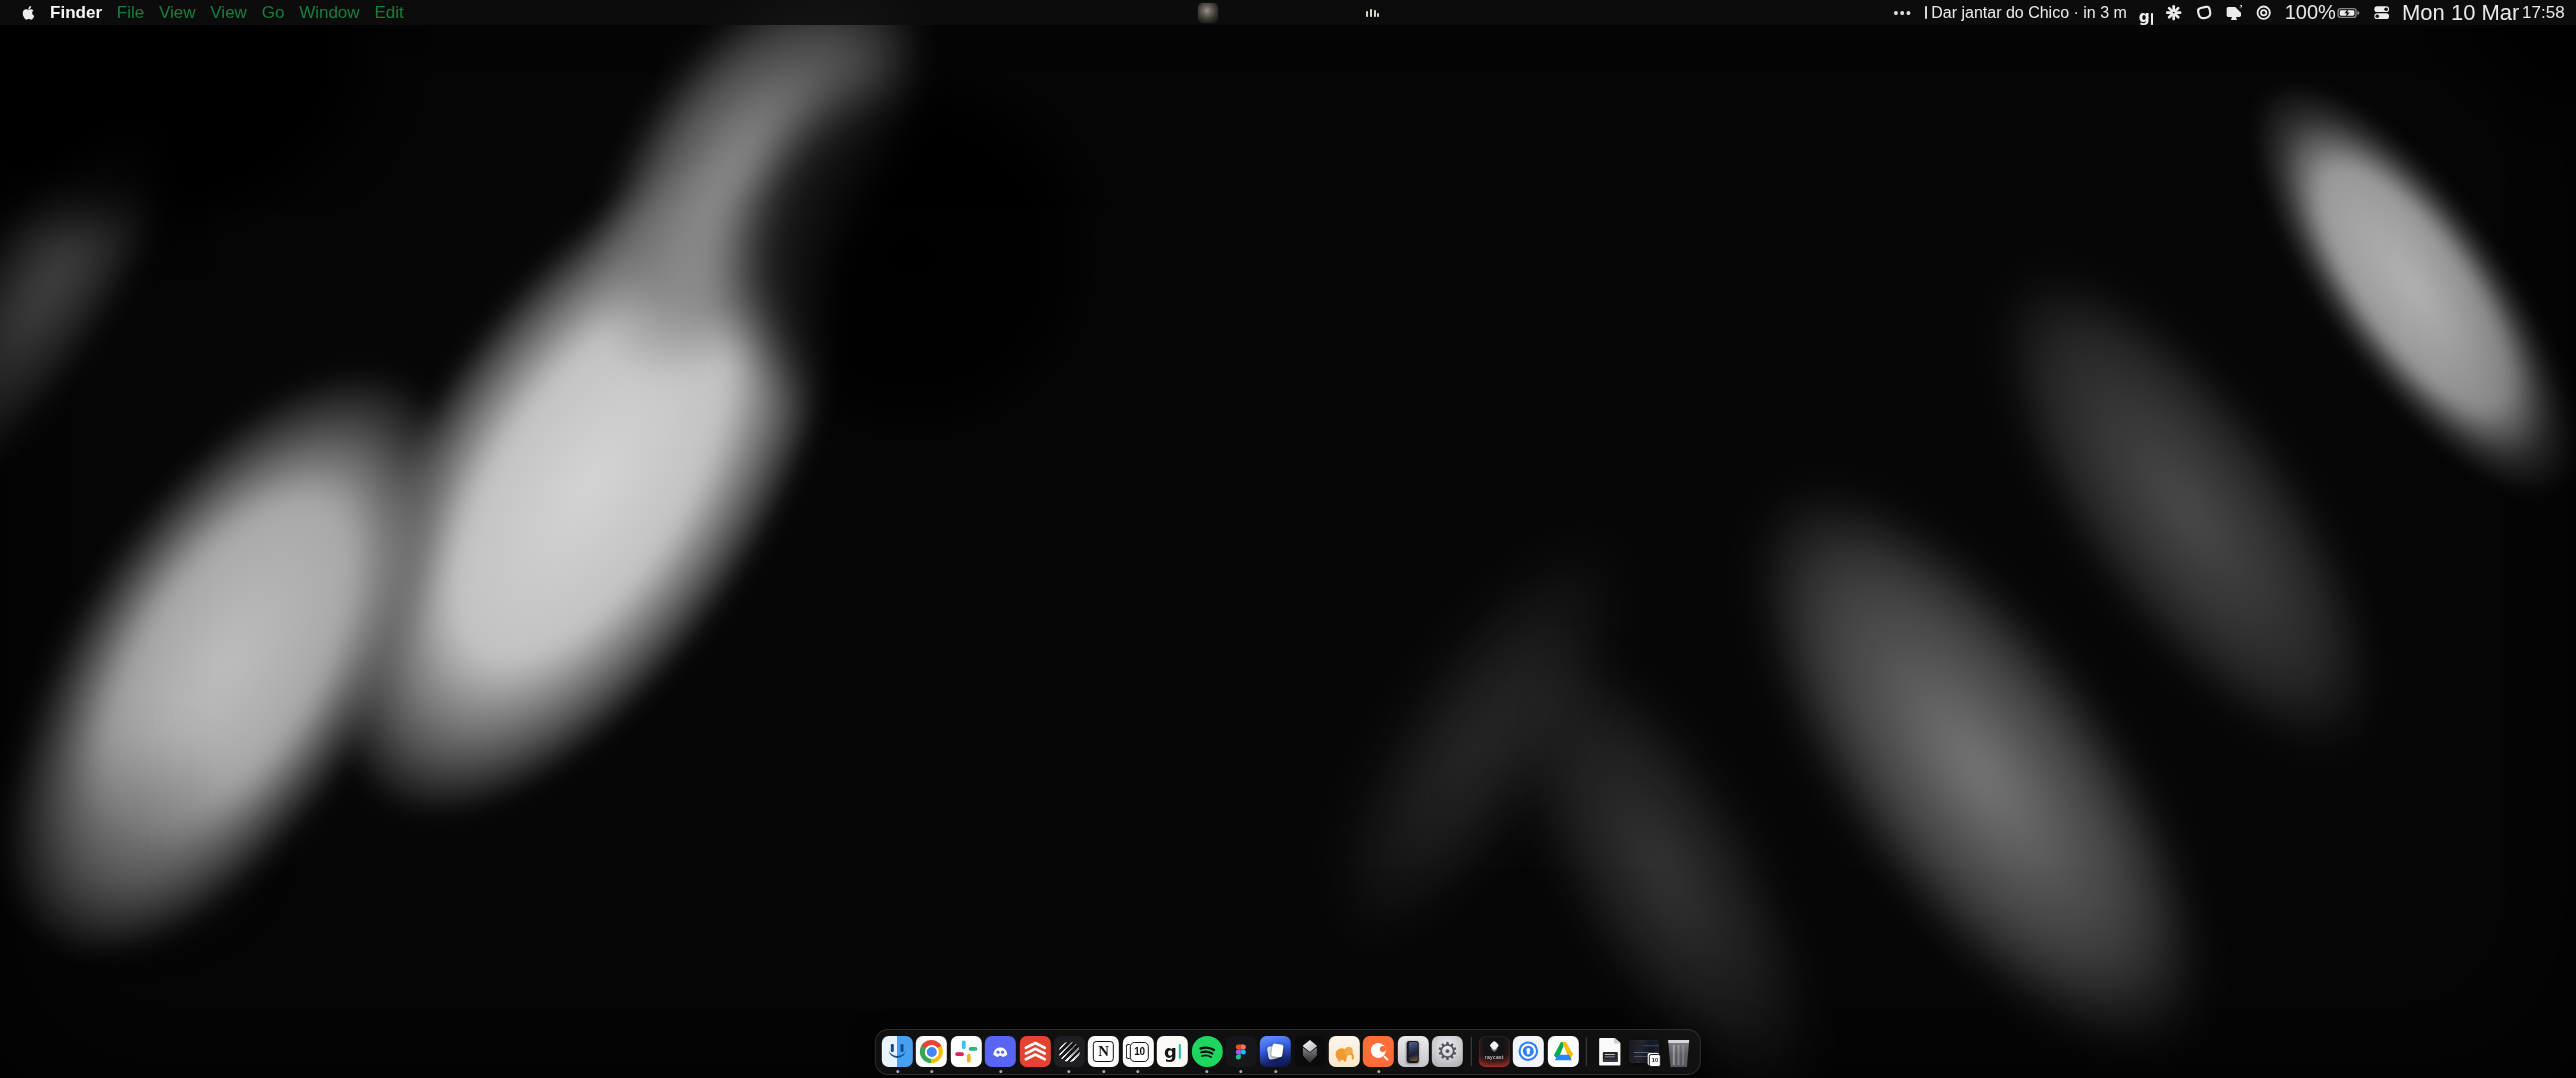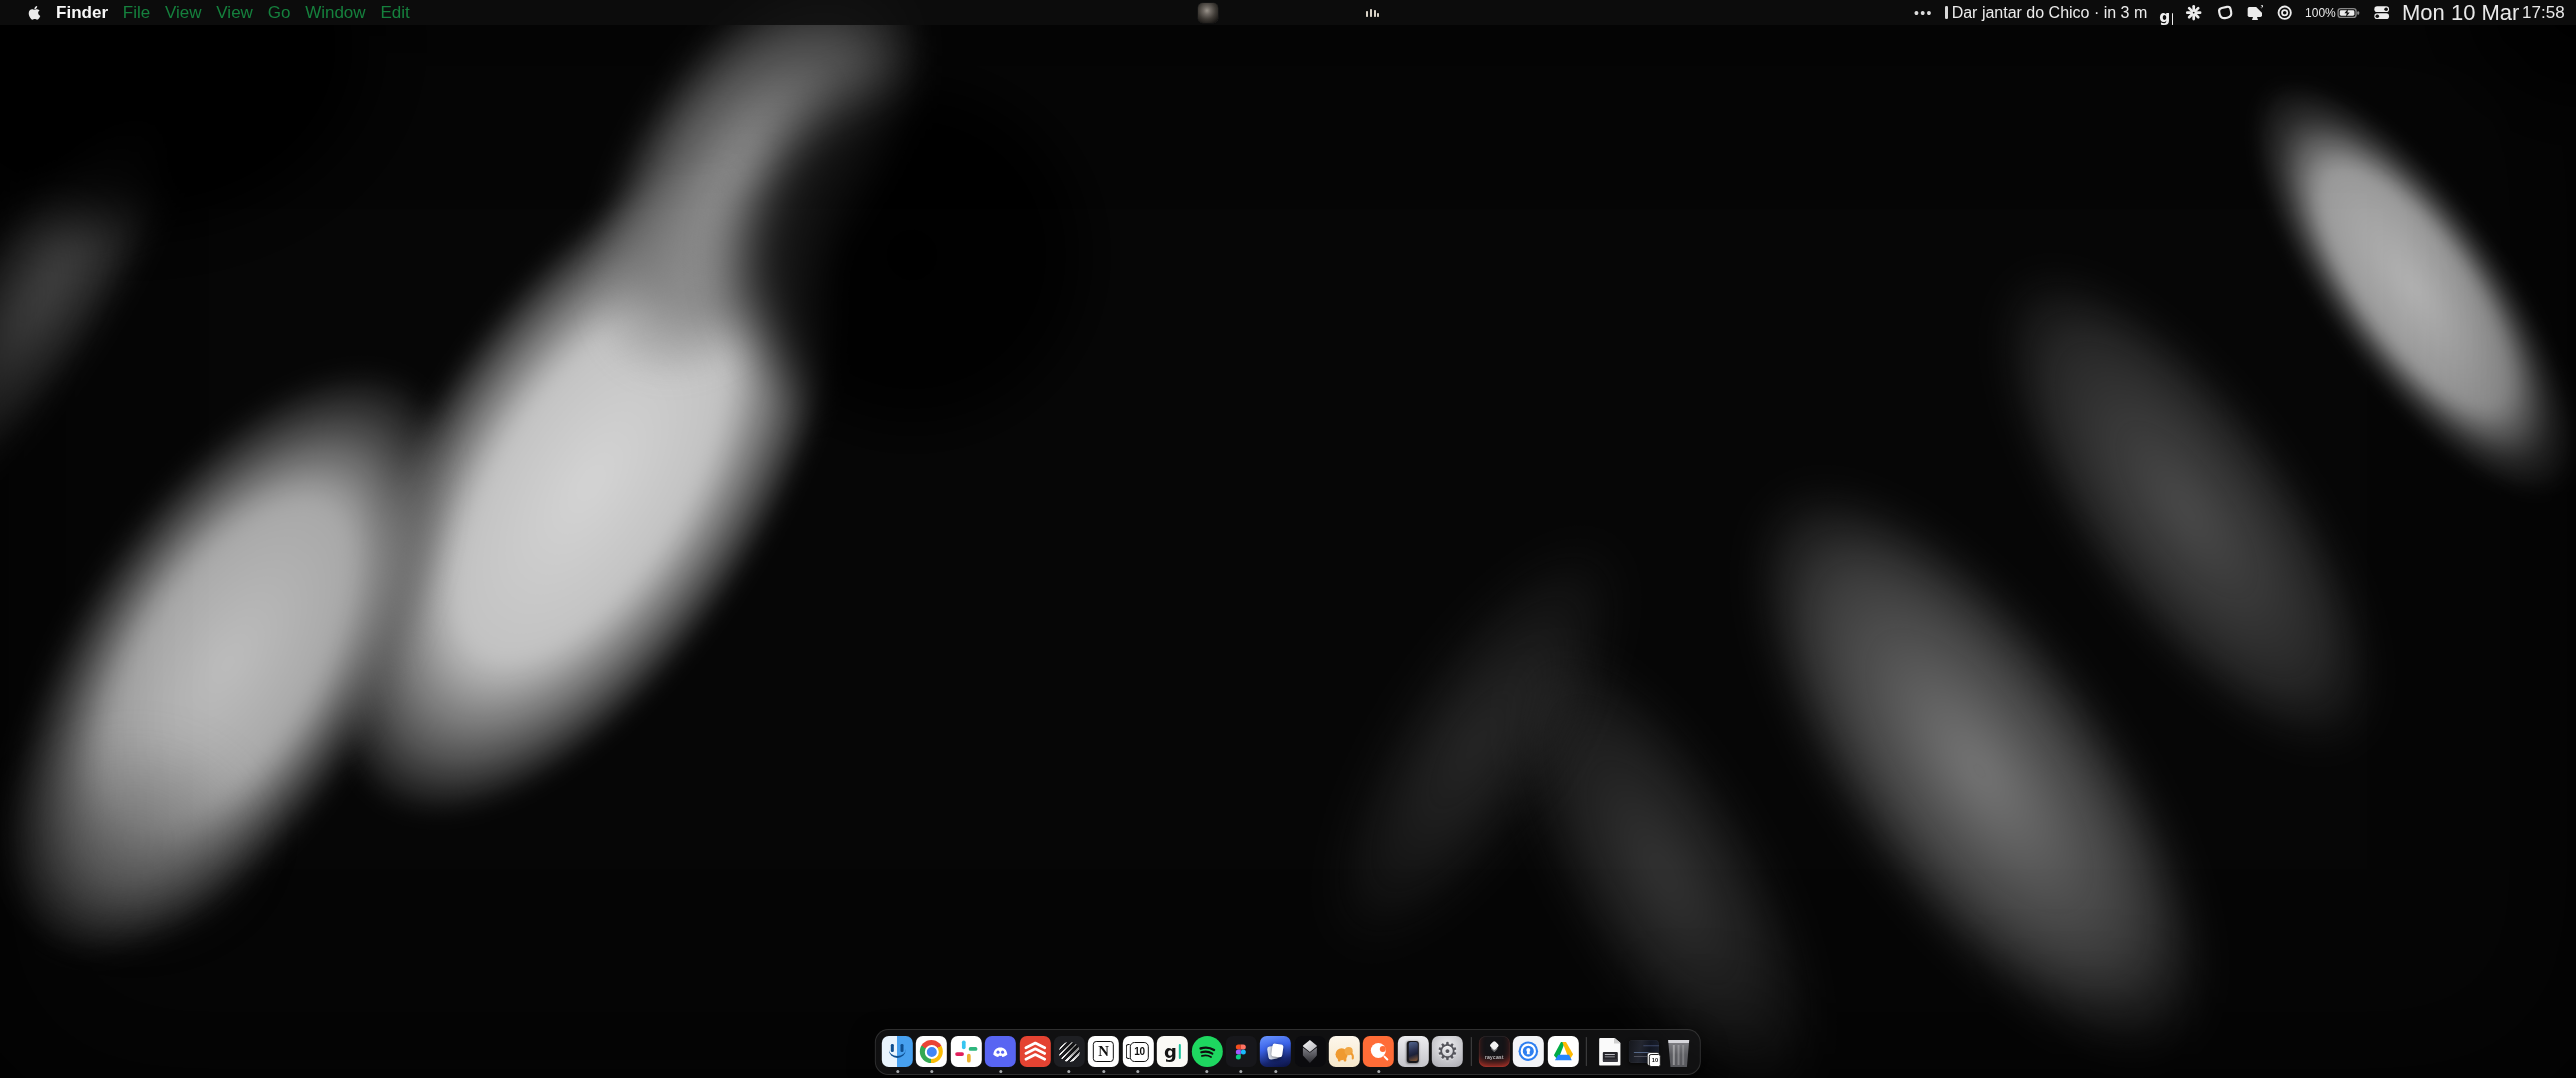--- a/index.html
+++ b/index.html
@@ -33,33 +33,33 @@
       background:radial-gradient(closest-side,rgba(85,85,85,.6) 0%,rgba(60,60,60,.35) 55%,rgba(15,15,15,0) 78%);filter:blur(17.4px);}
   .s9{left:1369px;top:436px;width:215px;height:617px;transform:rotate(33deg);
       background:radial-gradient(closest-side,rgba(70,70,70,.55) 0%,rgba(50,50,50,.3) 55%,rgba(12,12,12,0) 78%);filter:blur(19px);}
   .s10{left:-40px;top:698px;width:349px;height:282px;
       background:radial-gradient(closest-side,rgba(70,70,70,.5) 0%,rgba(10,10,10,0) 78%);filter:blur(20px);}
   .vignette{position:absolute;inset:0;box-shadow:inset 0 0 174px rgba(0,0,0,.75);}
 
   
   .menubar{position:absolute;top:0;left:0;right:0;height:25px;display:flex;align-items:center;
     background:rgba(14,14,14,.88);color:#ececec;font-size:17px;z-index:20;}
-  .mb-left{display:flex;align-items:center;height:100%;padding-left:20px;}
+  .mb-left{display:flex;align-items:center;height:100%;padding-left:14px;}
   .apple{display:flex;align-items:center;padding:0 8px;height:100%;}
   .menu-item{padding:0 7.4px;height:100%;display:flex;align-items:center;color:#15803d;}
   .menu-item.app{font-weight:700;color:#f7f7f7;}
   .mb-right{margin-left:auto;display:flex;align-items:center;height:100%;padding-right:5.4px;color:#e9e9e9;}
   .st{display:flex;align-items:center;height:100%;padding:0 6px;}
   .overflow{font-size:14px;letter-spacing:1.3px;color:#dcdcdc;padding:0 6.7px;}
   .evbar{width:2.3px;height:12.7px;border-radius:1.3px;background:#d9d9d9;}
   .evtext{font-size:16px;color:#ececec;white-space:nowrap;padding-left:4px;}
   .gmen{display:flex;align-items:flex-end;}
   .gmen .g{font-family:"DejaVu Sans",sans-serif;font-weight:600;font-size:15.4px;line-height:15.4px;color:#f0f0f0;}
   .gmen .cur{width:1.7px;height:12px;background:#ececec;margin-left:1.3px;border-radius:0.7px;}
-  .battxt{font-size:12px;padding-right:1.3px;}
+  .battxt{font-size:20px;padding-right:1.3px;}
   .date{font-size:22px;padding-right:2.7px;}
   .time{font-size:17px;font-weight:500;}
 
   
   .albumart{position:absolute;left:1198px;top:2.7px;width:20px;height:20px;border-radius:4.7px;z-index:21;
     background:radial-gradient(circle at 45% 38%, #9a948b 0%, #6e6862 22%, #3f3b36 52%, #171513 85%);
     box-shadow:0 0 0 0.3px rgba(255,255,255,.12);}
   .eq{position:absolute;left:1366px;top:7.4px;height:9.4px;display:flex;align-items:flex-end;gap:1.7px;z-index:21;}
   .eq i{display:block;width:2.1px;border-radius:0.7px;background:#d8d2c6;}
 

